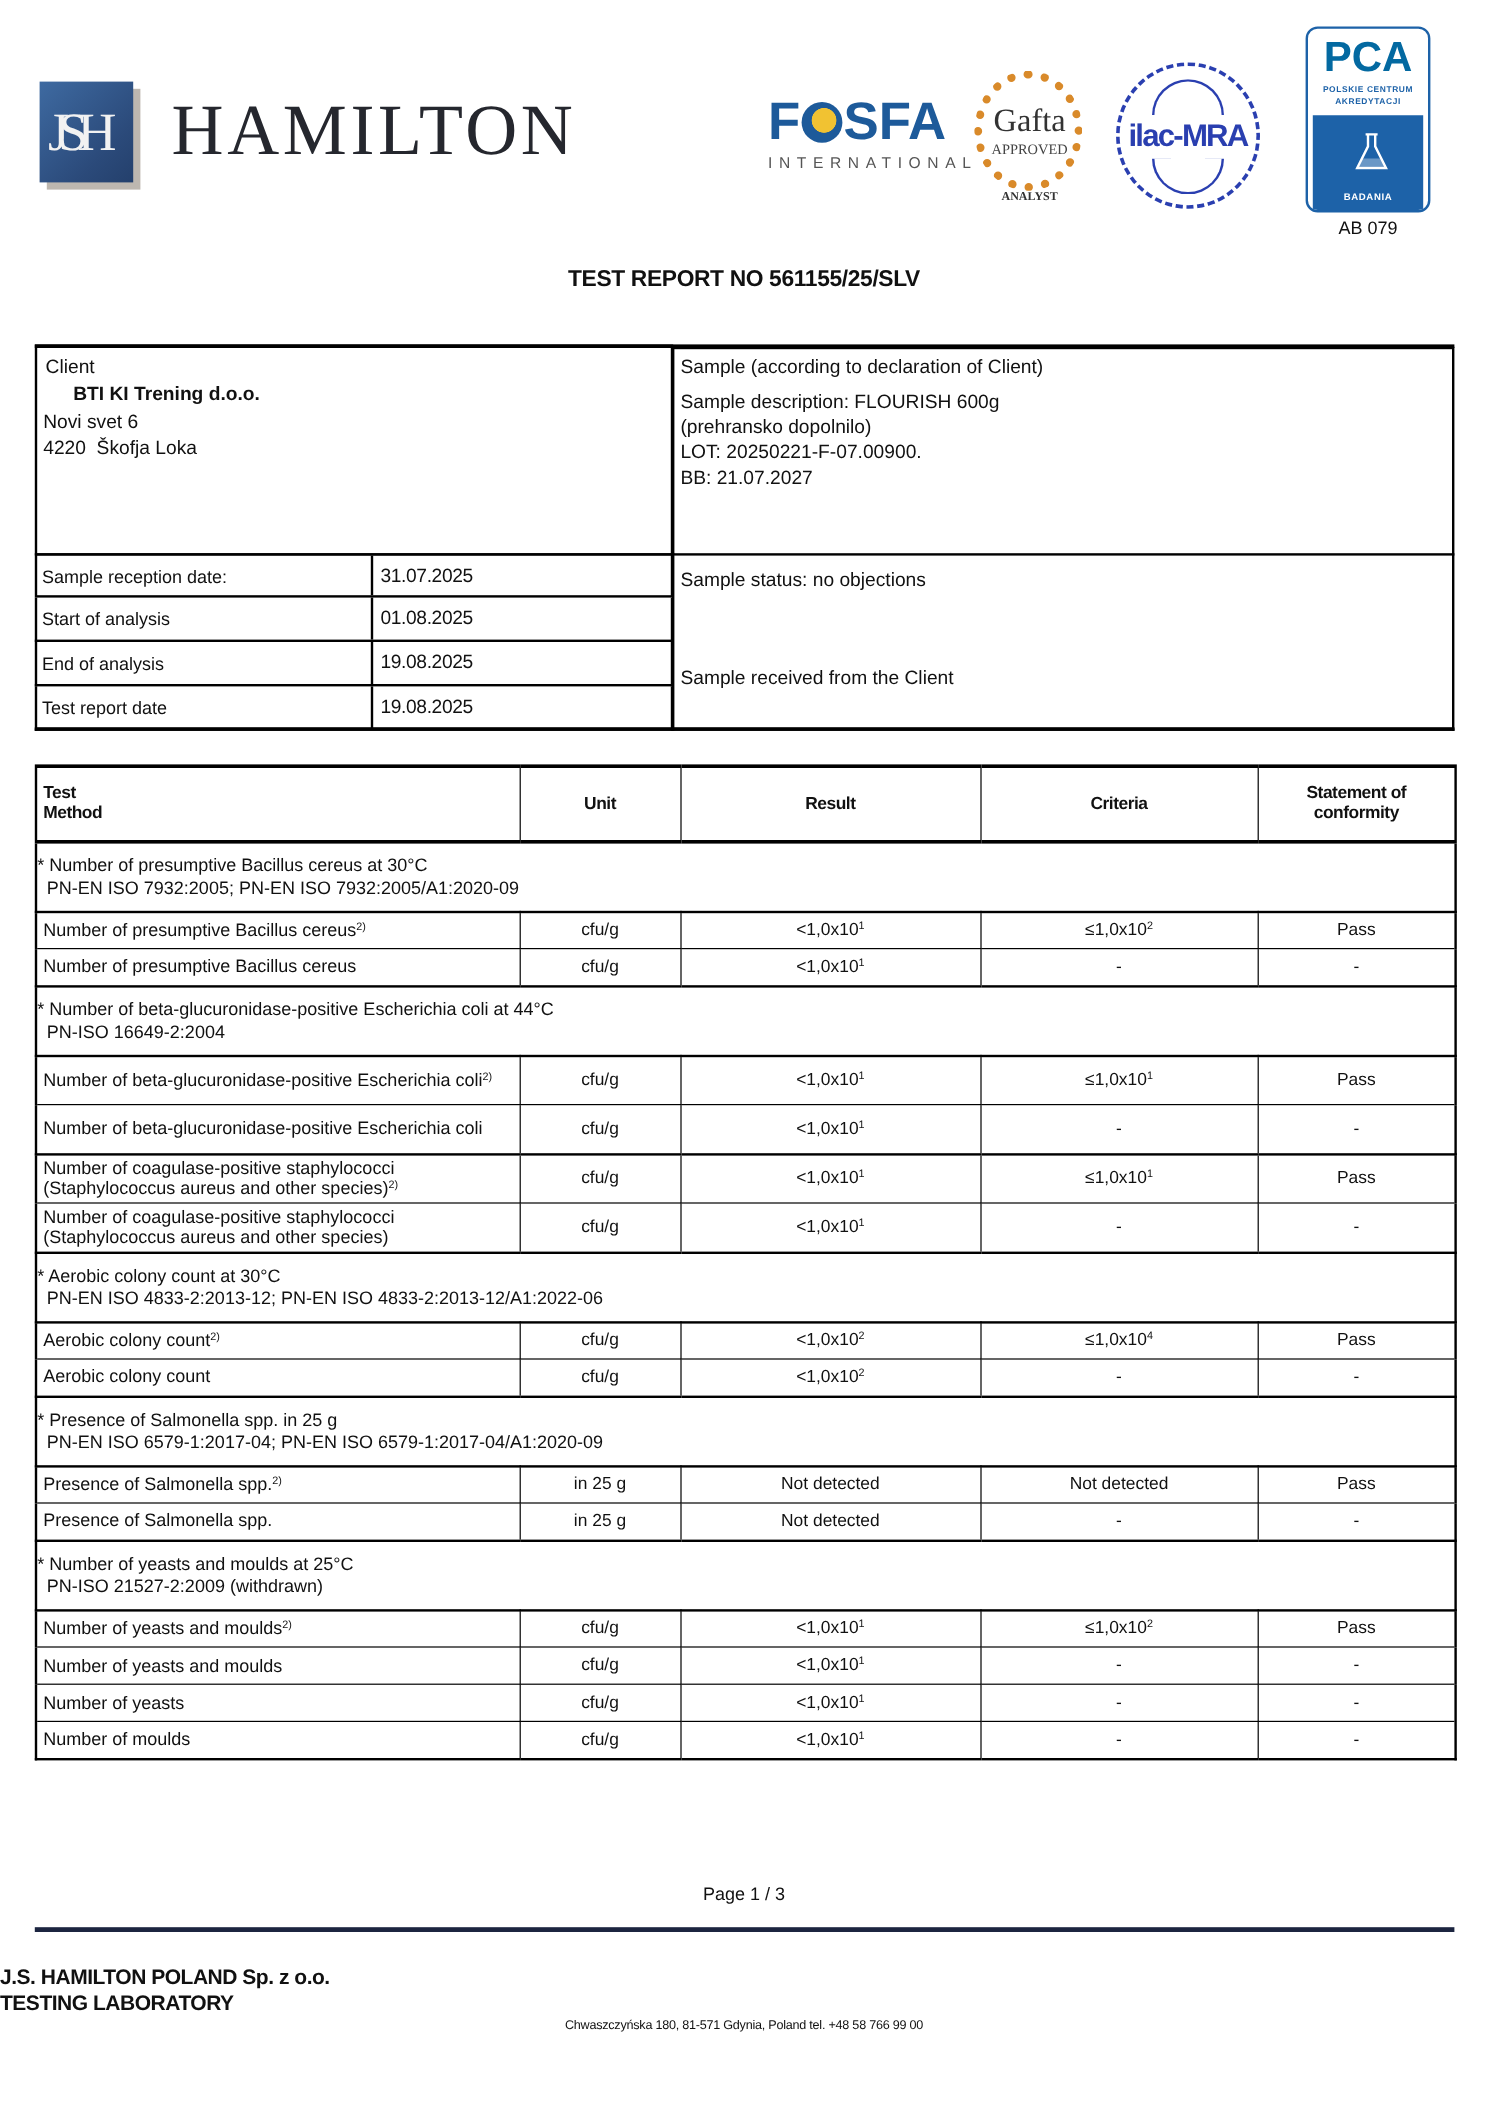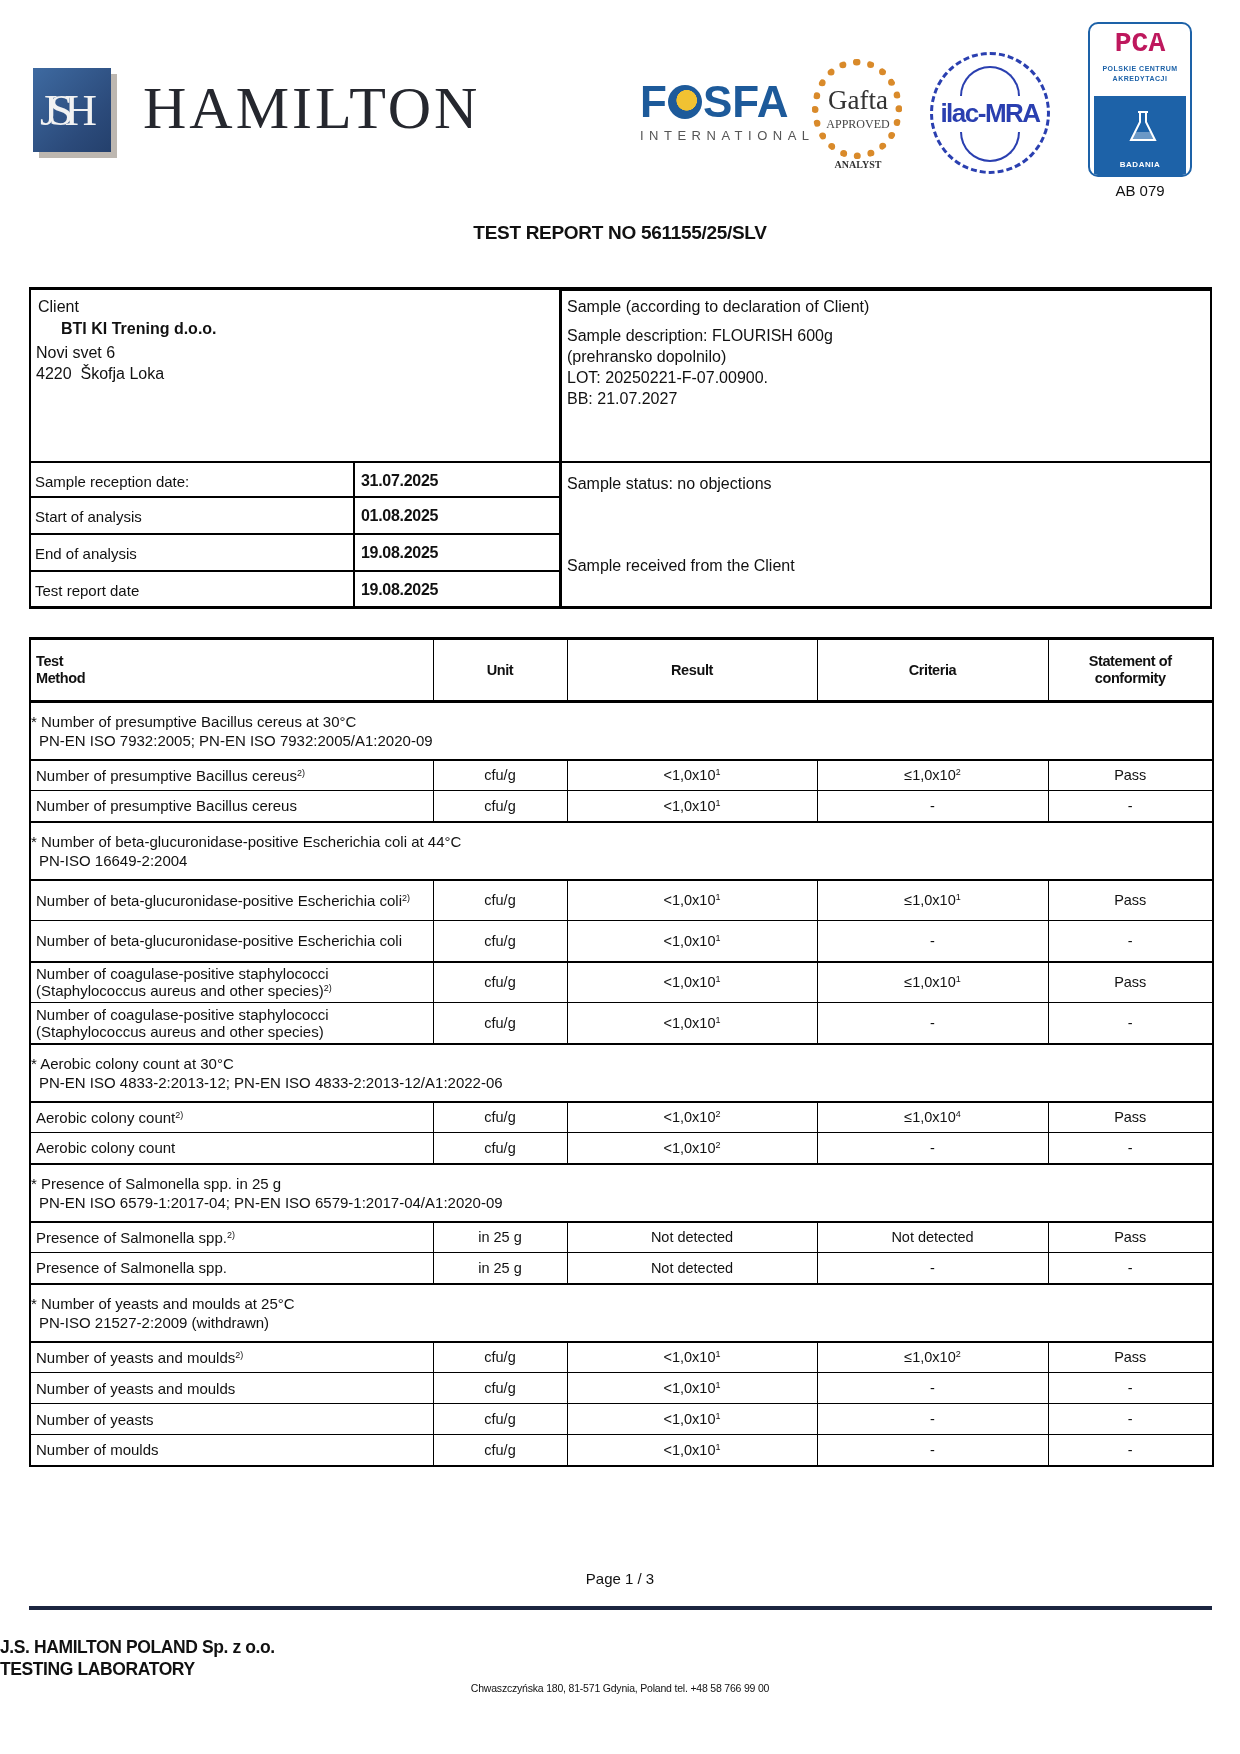--- a/index.html
+++ b/index.html
@@ -25,41 +25,41 @@
   .gafta .analyst { position: absolute; left: 0; width: 100px; top: 104px; text-align: center; font-family: "Liberation Serif", serif; font-size: 10px; font-weight: 700; color: #333; }
 
   .ilac { position: absolute; left: 930px; top: 52px; width: 120px; height: 122px; }
   .ilac .circ { position: absolute; inset: 0; border-radius: 50%; border: 3px dashed #2a3fb0; }
   .ilac .arc1 { position: absolute; left: 30px; top: 14px; width: 60px; height: 30px; border: 2px solid #2a3fb0; border-bottom: none; border-radius: 60px 60px 0 0; }
   .ilac .arc2 { position: absolute; left: 30px; top: 80px; width: 60px; height: 30px; border: 2px solid #2a3fb0; border-top: none; border-radius: 0 0 60px 60px; }
   .ilac .txt { position: absolute; left: 0; width: 120px; top: 46px; text-align: center; font-weight: 700; font-size: 26px; color: #2a3fb0; letter-spacing: -1.5px; font-family: "Liberation Sans", sans-serif; }
 
   .pca { position: absolute; left: 1088px; top: 22px; width: 104px; height: 155px; border: 2px solid #1d62a8; border-radius: 10px; overflow: hidden; background: #fff; }
   .pca .top { height: 72px; text-align: center; }
-  .pca .pcalogo { font-weight: 700; font-size: 28px; color: #be185d; padding-top: 6px; line-height: 1; font-family: Liberation Mono, monospace; }
+  .pca .pcalogo { font-weight: 700; font-size: 35px; color: #0369a1; padding-top: 6px; line-height: 1; }
   .pca .sub { font-size: 7px; font-weight: 700; color: #1d62a8; line-height: 10px; margin-top: 6px; letter-spacing: 0.5px; }
   .pca .bot { height: 83px; background: #1d62a8; text-align: center; color: #fff; position: relative; margin: 0 4px 4px; border-radius: 0 0 6px 6px; }
   .pca .flask { position: absolute; left: 34px; top: 14px; width: 30px; height: 34px; }
   .pca .badania { position: absolute; left: 0; right: 0; bottom: 10px; font-size: 8px; font-weight: 700; letter-spacing: 0.5px; }
   .ab079 { position: absolute; left: 1088px; top: 182px; width: 104px; text-align: center; font-size: 15px; color: #111; }
 
   .report-title { position: absolute; left: 0; width: 1240px; top: 222px; text-align: center; font-weight: 700; font-size: 19px; letter-spacing: -0.3px; }
 
   
   .rule-top { position: absolute; left: 29px; top: 287px; width: 1183px; height: 3px; background: #000; }
   .client-box { position: absolute; left: 29px; top: 287px; width: 532px; height: 176px; border: 2px solid #000; border-top: 3px solid #000; }
   .client-box .lbl { position: absolute; left: 7px; top: 8px; font-size: 16px; }
   .client-box .name { position: absolute; left: 5px; top: 30px; font-size: 16px; font-weight: 700; margin-left: 25px; }
   .client-box .addr { position: absolute; left: 5px; top: 52px; font-size: 16px; line-height: 21px; white-space: pre; }
 
   .dates { position: absolute; left: 29px; top: 461px; width: 532px; }
   .date-row { position: relative; height: 37px; border: 2px solid #000; border-top: none; display: flex; }
   .date-row:first-child { border-top: 2px solid #000; }
-  .date-row .k { width: 324px; border-right: 2px solid #000; font-size: 15px; padding: 10px 0 0 4px; }
-  .date-row .v { flex: 1; font-size: 16px; font-weight: 700; padding: 9px 0 0 6px; letter-spacing: -0.3px; }
+  .date-row .k { width: 280px; border-right: 2px solid #000; font-size: 15px; padding: 10px 0 0 4px; }
+  .date-row .v { flex: 1; font-size: 16px; font-weight: 400; padding: 9px 0 0 6px; letter-spacing: -0.3px; }
 
   .sample-box { position: absolute; left: 560px; top: 289px; width: 652px; height: 174px; border: 2px solid #000; }
   .sample-box .l1 { position: absolute; left: 5px; top: 7px; font-size: 16px; }
   .sample-box .desc { position: absolute; left: 5px; top: 34px; font-size: 16px; line-height: 21px; }
   .status-box { position: absolute; left: 560px; top: 461px; width: 652px; height: 148px; border: 2px solid #000; border-top: none; }
   .status-box .s1 { position: absolute; left: 5px; top: 14px; font-size: 16px; }
   .status-box .s2 { position: absolute; left: 5px; top: 96px; font-size: 16px; }
   .info-bottom { position: absolute; left: 29px; top: 606px; width: 1183px; height: 3px; background: #000; }
 
   

